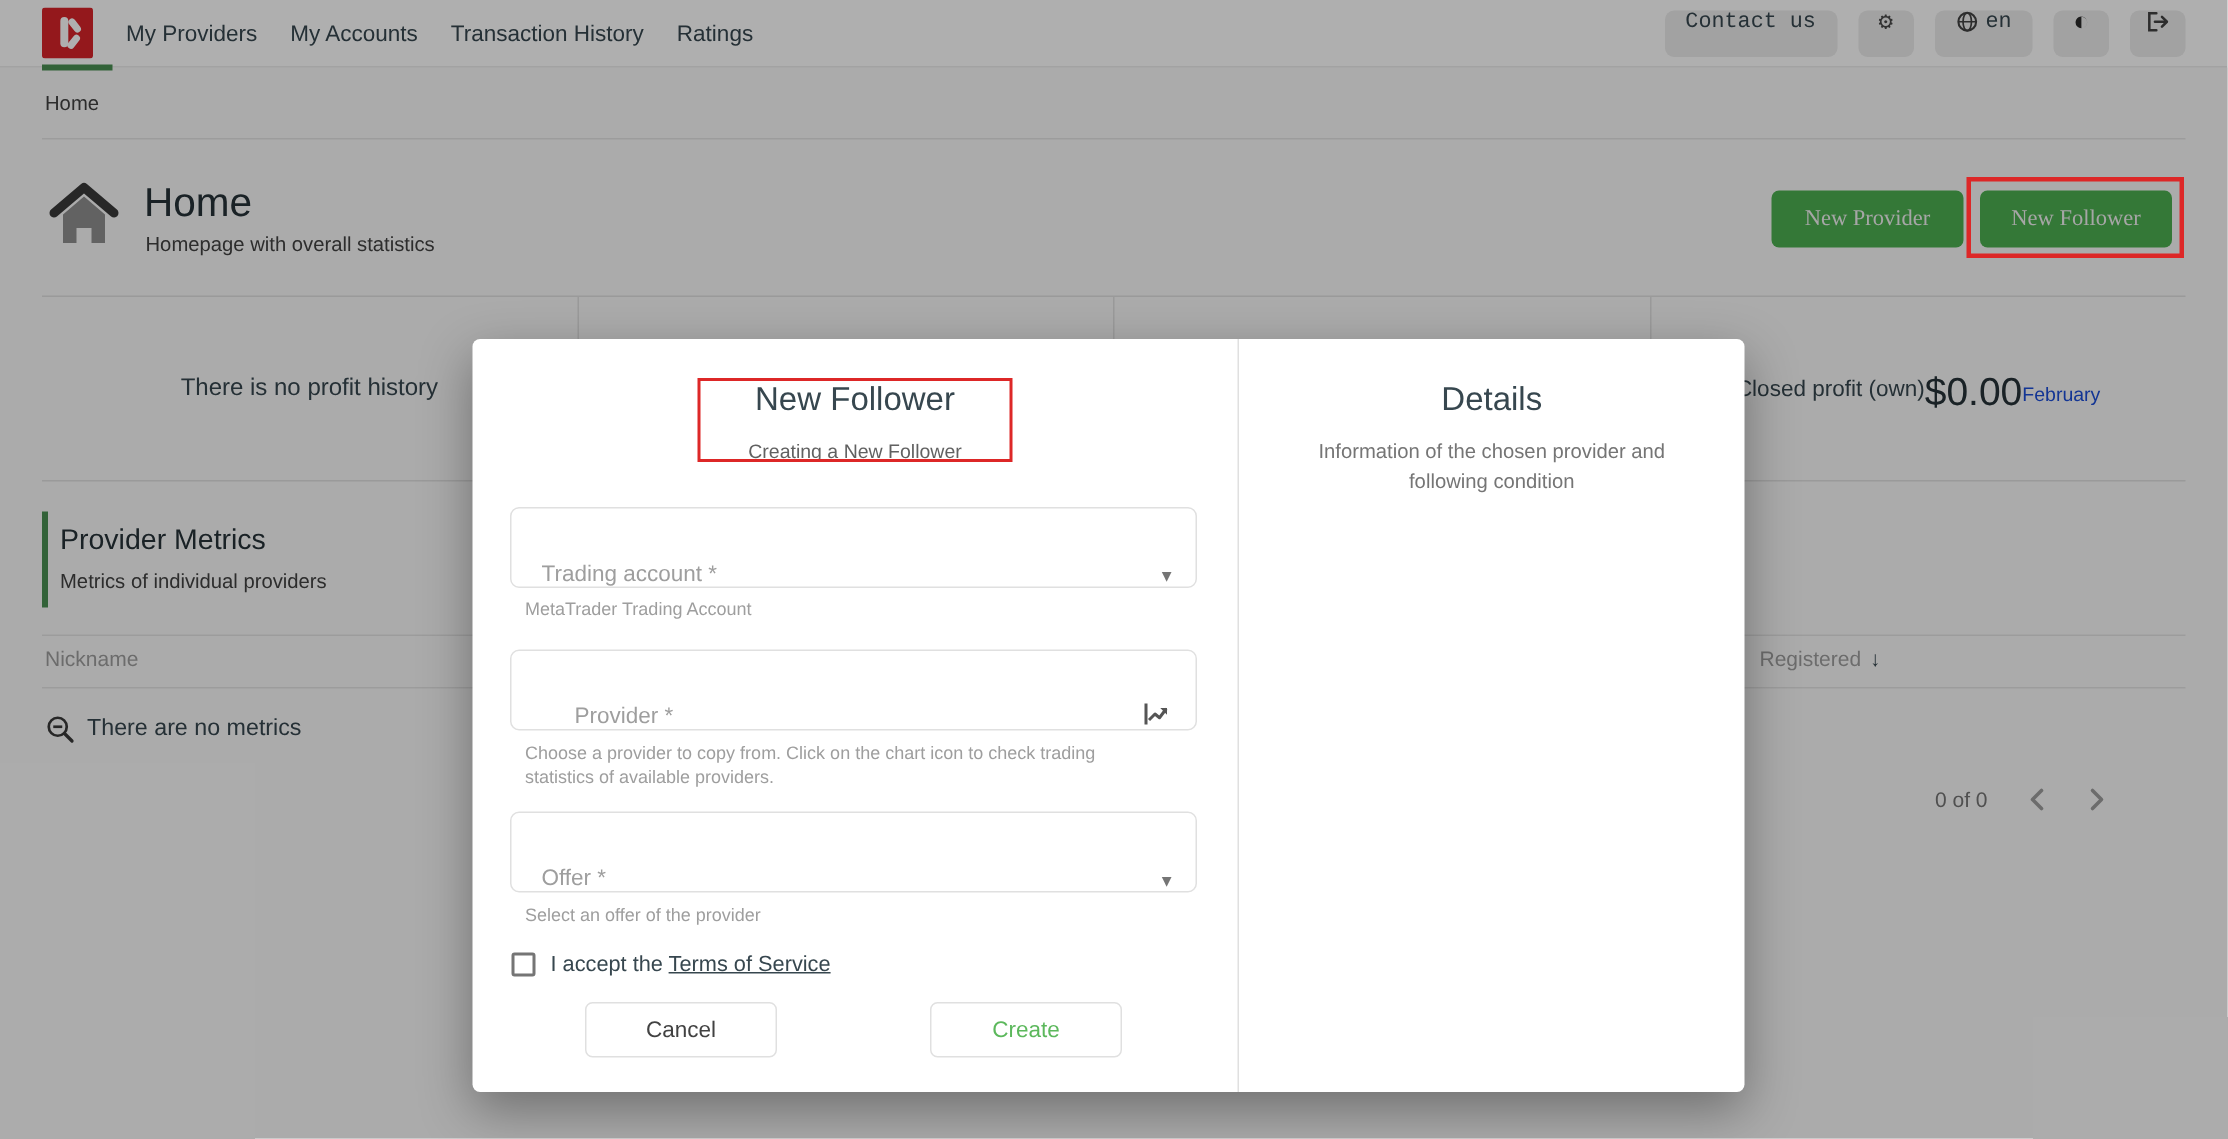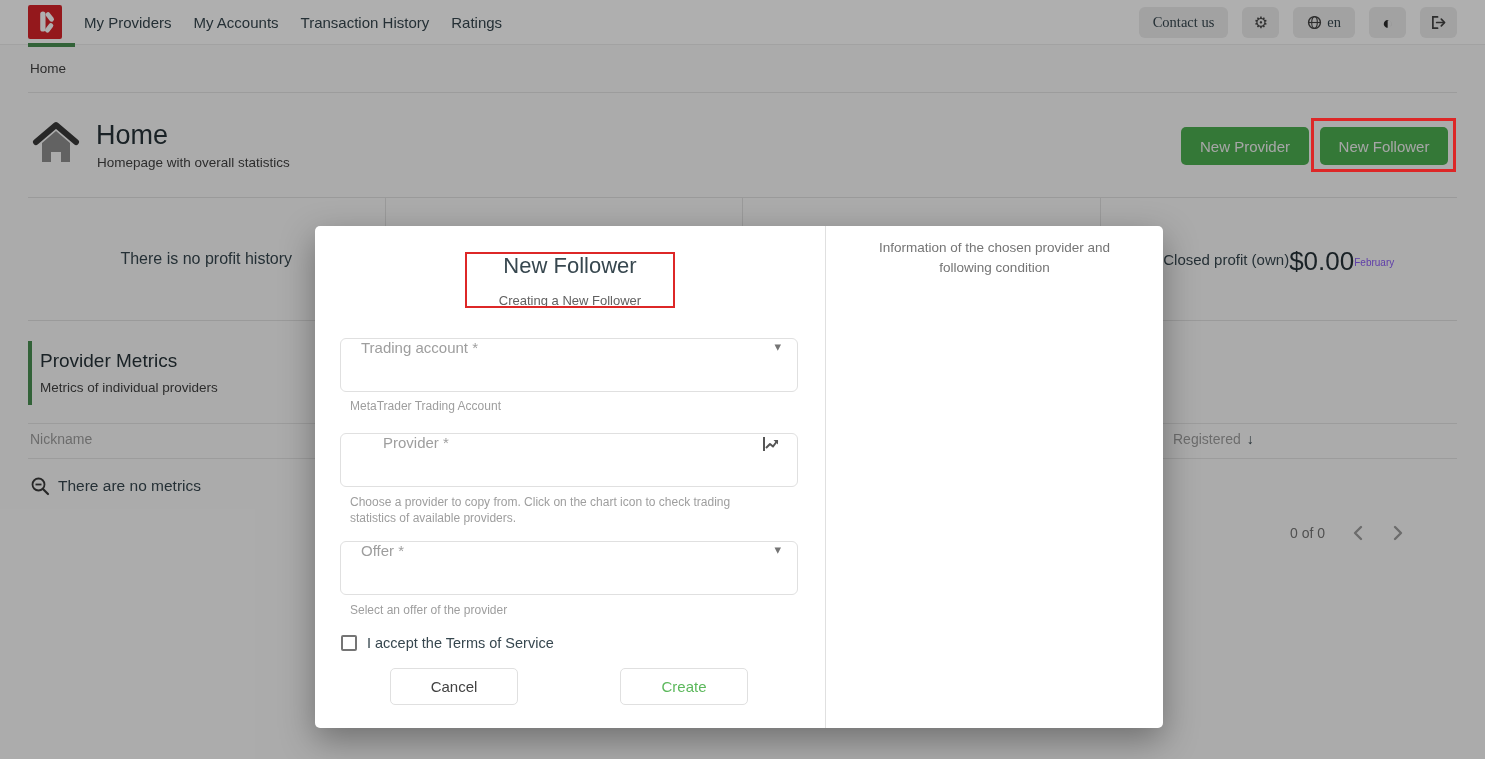--- a/index.html
+++ b/index.html
@@ -10,47 +10,47 @@
   
   .topnav { position:absolute; left:0; top:0; width:100%; height:45px; background:#ffffff;
             border-bottom:1px solid #ececec; display:flex; align-items:center; }
   .logo-wrap { position:absolute; left:28px; top:5px; width:47px; height:36px; }
   .logo-svg { width:34px; height:34px; display:block; }
   .logo-underline { position:absolute; left:28px; top:43px; width:47px; height:4px; background:#4a8f52; }
   .nav-links { position:absolute; left:84px; top:0; height:45px; display:flex; align-items:center; gap:22px; }
   .nav-link { font-size:15px; color:#37474f; cursor:pointer; white-space:nowrap; }
   .nav-right { position:absolute; right:28px; top:7px; display:flex; gap:14px; align-items:center; }
   .nav-btn { background:#ececec; border:none; border-radius:6px; height:31px; padding:0 14px;
-             font-size:14.5px; color:#37474f; display:flex; align-items:center; gap:5px; cursor:pointer;
-             font-family:Liberation Serif, serif; }
+             font-size:14.5px; color:#37474f; display:flex; align-items:flex-start; gap:5px; cursor:pointer;
+             font-family:Liberation Mono, monospace; }
   .nav-btn.icon-only { width:37px; justify-content:center; padding:0; }
   .glyph { font-size:16px; color:#4a4a4a; line-height:1; }
 
   
   .breadcrumb { position:absolute; left:30px; top:61px; font-size:13.5px; color:#424242; }
   .rule { position:absolute; left:28px; right:28px; height:1px; background:#e3e3e3; }
   .page-header-title { position:absolute; left:96px; top:120px; font-size:27px; color:#263238; }
   .page-header-sub { position:absolute; left:97px; top:155px; font-size:13.5px; color:#424242; }
   .home-icon { position:absolute; left:30px; top:116px; }
   .green-btn { position:absolute; top:127px; height:38px; background:#4caf50; color:#f2f2f2;
                border:none; border-radius:5px; font-size:15px; padding:0 18px; cursor:pointer;
-               font-family:Liberation Sans, sans-serif; }
+               font-family:Liberation Serif, serif; }
   .btn-new-provider { left:1181px; width:128px; }
   .btn-new-follower { left:1320px; width:128px; }
 
   
   .stats-row { position:absolute; left:28px; top:197px; width:1429px; height:124px;
                border-top:1px solid #e0e0e0; border-bottom:1px solid #e0e0e0; display:flex; }
   .stat-cell { flex:1; border-left:1px solid #e0e0e0; display:flex; 
                align-items:center; justify-content:center; }
   .stat-cell:first-child { border-left:none; }
   .no-history { font-size:16px; color:#37474f; }
   .cp-label { font-size:15px; color:#37474f; }
   .cp-value { font-size:26px; color:#263238; margin-top:4px; }
-  .cp-period { font-size:10px; color:#8b5cf6; margin-top:6px; }
+  .cp-period { font-size:13px; color:#1d4ed8; margin-top:6px; }
 
   
   .pm-block { position:absolute; left:28px; top:341px; border-left:4px solid #4a8f52; padding-left:8px; }
   .pm-title { font-size:19px; color:#263238; padding-top:9px; }
   .pm-sub { font-size:13.5px; color:#424242; margin-top:8px; padding-bottom:10px; }
   .col-nickname { position:absolute; left:30px; top:431px; font-size:14px; color:#9e9e9e; }
   .col-registered { position:absolute; left:1173px; top:431px; font-size:14px; color:#9e9e9e; }
   .sort-arrow { color:#37474f; font-size:14px; margin-left:6px; }
   .empty-metrics { position:absolute; left:30px; top:476px; display:flex; align-items:center; gap:8px; }
   .empty-metrics span { font-size:15.5px; color:#37474f; }
@@ -60,32 +60,32 @@
 
   
   .overlay { position:absolute; inset:0; background:rgba(0,0,0,0.315); z-index:10; }
   .modal { position:absolute; left:315px; top:226px; width:848px; height:502px; background:#ffffff;
            border-radius:5px; box-shadow:0 12px 34px rgba(0,0,0,0.35); z-index:20; display:flex; }
   .modal-left { position:relative; width:511px; height:100%; border-right:1px solid #e0e0e0; }
   .modal-right { position:relative; flex:1; height:100%; }
   .m-title { text-align:center; font-size:22px; color:#37474f; margin-top:27px; }
   .m-sub { text-align:center; font-size:13px; color:#616161; margin-top:14px; }
   .field { position:absolute; left:25px; width:458px; height:54px; border:1px solid #e0e0e0;
-           border-radius:6px; display:flex; align-items:flex-start; cursor:pointer; background:#fff; }
+           border-radius:6px; display:flex; align-items:flex-end; cursor:pointer; background:#fff; }
   .field-label { margin-left:20px; font-size:15px; color:#9e9e9e; flex:1; }
   .field-trailing { margin-right:16px; display:flex; align-items:center; }
   .caret { color:#757575; font-size:13px; }
   .helper { position:absolute; left:35px; font-size:12px; color:#9e9e9e; line-height:16px; }
   .f1 { top:112px; } .h1 { top:172px; }
   .f2 { top:207px;padding-left:22px; } .h2 { top:268px; width:400px; }
   .f3 { top:315px; } .h3 { top:376px; }
   .terms-row { position:absolute; left:26px; top:409px; display:flex; align-items:center; gap:10px; }
   .checkbox { width:16px; height:16px; border:2px solid #757575; border-radius:2px; background:#fff; cursor:pointer; }
   .terms-text { font-size:14.5px; color:#37474f; }
-  .terms-link { color:#37474f; cursor:pointer; }
+  .terms-link { color:#37474f; text-decoration:underline; cursor:pointer; }
   .m-btn { position:absolute; top:442px; width:128px; height:37px; background:#fff;
            border:1px solid #e0e0e0; border-radius:5px; font-size:15px; cursor:pointer;
            font-family:"Liberation Sans", sans-serif; }
   .btn-cancel { left:75px; color:#424242; }
   .btn-create { left:305px; color:#5cb85c; }
   .d-title { text-align:center; font-size:22px; color:#37474f; margin-top:27px; }
   .d-sub { margin:12px auto 0; width:236px; text-align:center; font-size:13.5px; color:#757575; line-height:20px; }
 
   
   .annot { position:absolute; border:3px solid #dd2727; background:transparent; pointer-events:none; }
@@ -239,17 +239,18 @@
       <div class="terms-row">
         <div class="checkbox"></div>
         <span class="terms-text"><span>I accept the </span><span class="terms-link">Terms of Service</span></span>
       </div>
 
       <button class="m-btn btn-create">Create</button>
       <button class="m-btn btn-cancel">Cancel</button>
     </div>
 
     <div class="modal-right">
+      <div class="d-title">Details</div>
       <div class="d-sub">Information of the chosen provider and following condition</div>
     </div>
   </div>
 
 </div>
 
 </body></html>

